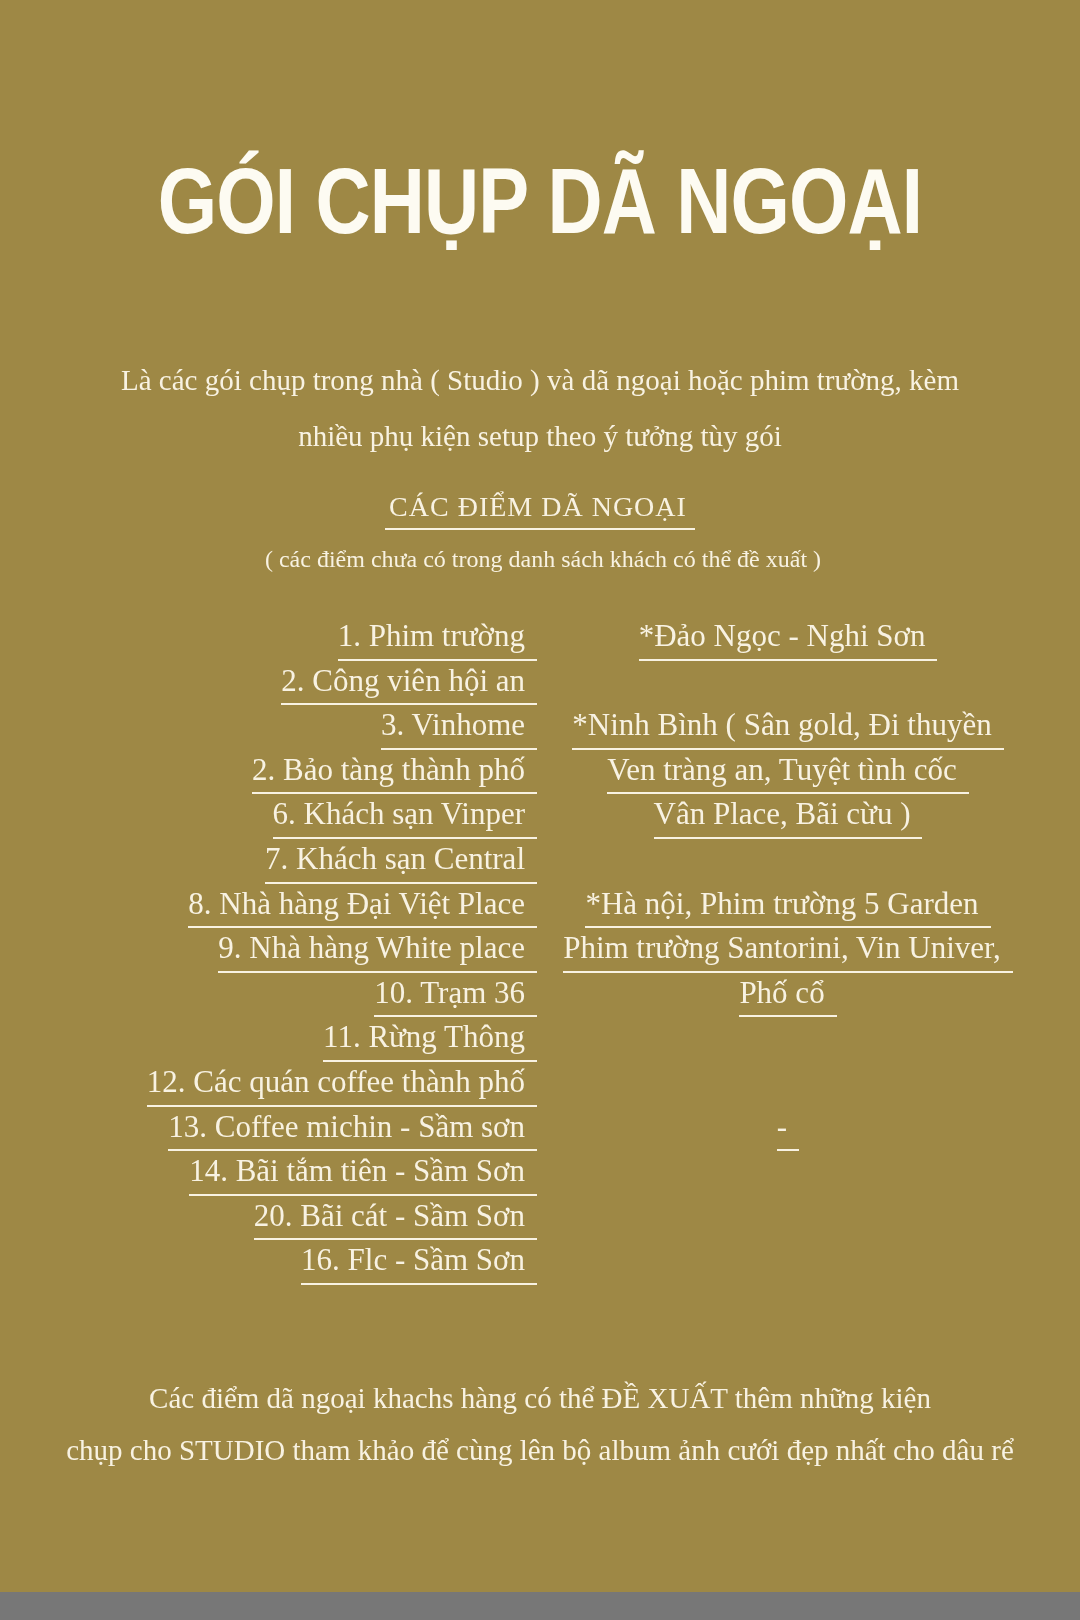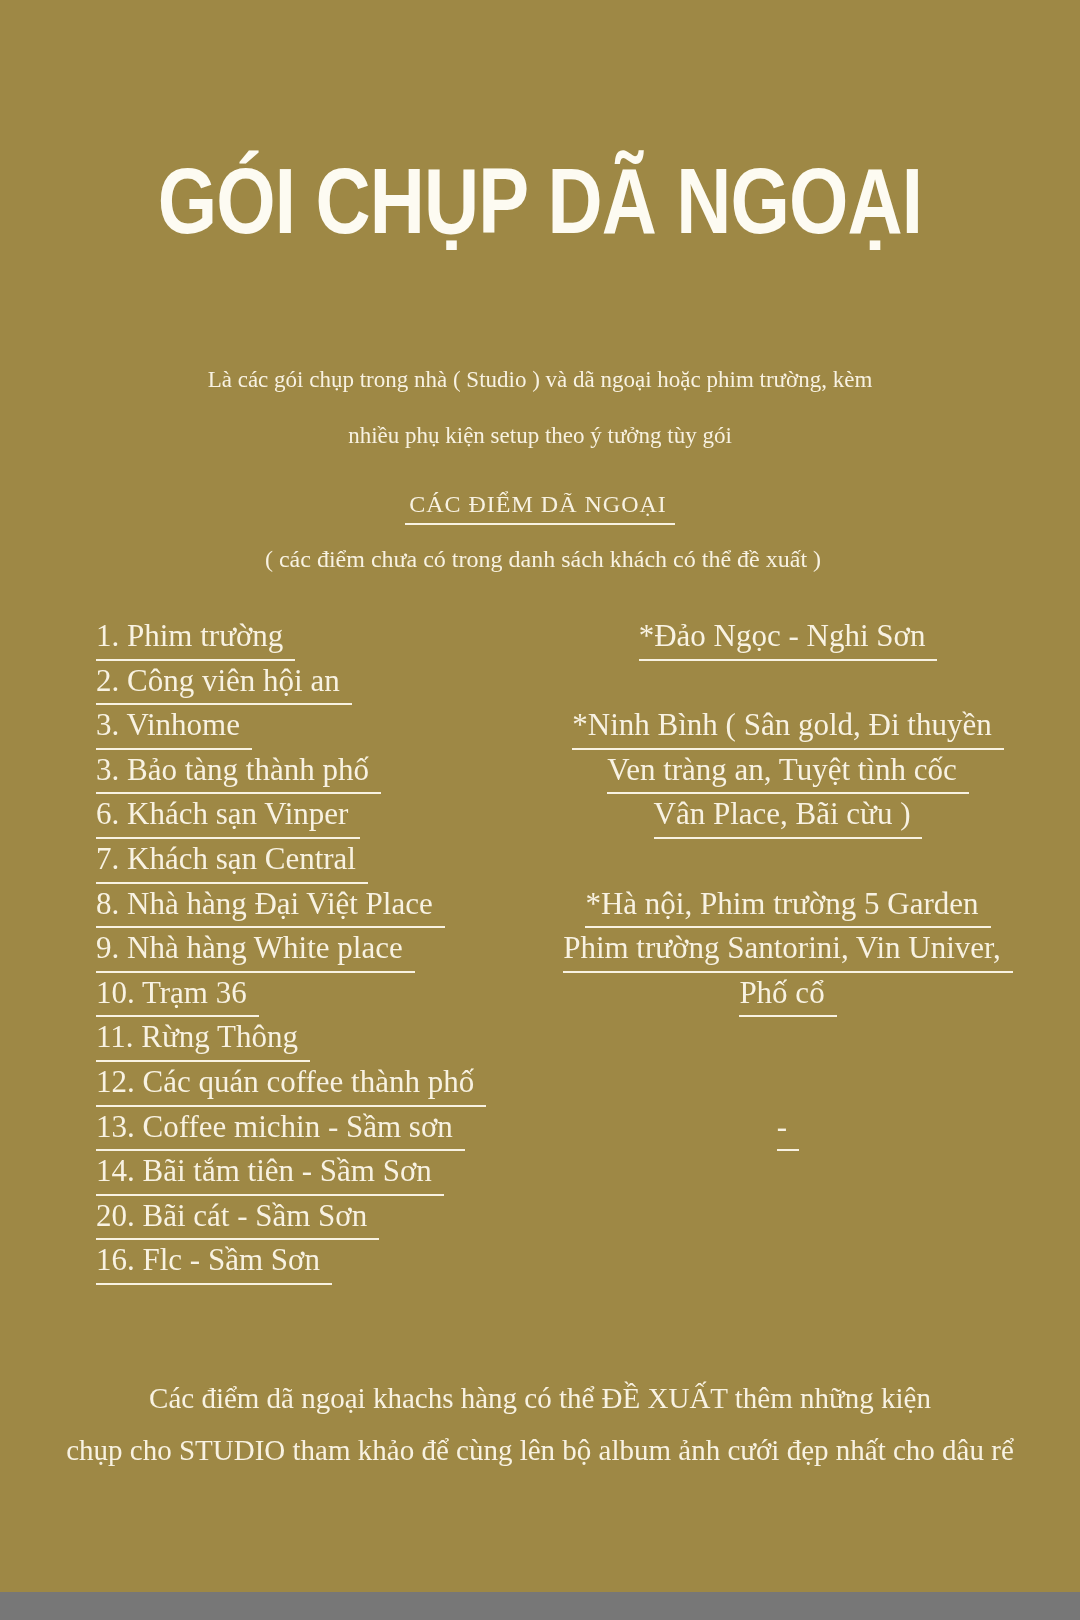--- a/index.html
+++ b/index.html
@@ -34,48 +34,48 @@
     transform:scaleX(0.82);
     transform-origin:50% 50%;
     white-space:nowrap;
   }
   .intro{
     position:absolute;
     top:352px;
     left:40px;
     right:40px;
     text-align:center;
-    font-size:23px;
+    font-size:29px;
     line-height:56px;
   }
   .section-heading{
     position:absolute;
     top:490px;
     left:0;
     width:100%;
     text-align:center;
-    font-size:24px;
+    font-size:28px;
     letter-spacing:1px;
   }
   .section-heading .ul{padding:0 8px 5px 4px;}
   .section-note{
     position:absolute;
     top:546px;
     left:0;
     width:100%;
     text-align:center;
     font-size:24px;
     padding-left:6px;
   }
   .col{
     position:absolute;
     top:618px;
     font-size:31px;
   }
-  .col-left{left:96px;width:433px;}
+  .col-left{left:104px;width:433px;text-align:right;}
   .col-right{left:533px;width:510px;text-align:center;}
   .line{
     height:44.6px;
     white-space:nowrap;
   }
   .ul{
     display:inline-block;
     border-bottom:2px solid currentColor;
     padding:0 12px 4px 0;
     line-height:1.18;
@@ -105,21 +105,21 @@
   <div class="section-heading">
     <span class="ul">CÁC ĐIỂM DÃ NGOẠI</span>
   </div>
 
   <div class="section-note">( các điểm chưa có trong danh sách khách có thể đề xuất )</div>
 
   <div class="col col-left">
       <div class="line"><span class="ul">1. Phim trường</span></div>
       <div class="line"><span class="ul">2. Công viên hội an</span></div>
       <div class="line"><span class="ul">3. Vinhome</span></div>
-      <div class="line"><span class="ul">3. Bảo tàng thành phố</span></div>
+      <div class="line"><span class="ul">2. Bảo tàng thành phố</span></div>
       <div class="line"><span class="ul">6. Khách sạn Vinper</span></div>
       <div class="line"><span class="ul">7. Khách sạn Central</span></div>
       <div class="line"><span class="ul">8. Nhà hàng Đại Việt Place</span></div>
       <div class="line"><span class="ul">9. Nhà hàng White place</span></div>
       <div class="line"><span class="ul">10. Trạm 36</span></div>
       <div class="line"><span class="ul">11. Rừng Thông</span></div>
       <div class="line"><span class="ul">12. Các quán coffee thành phố</span></div>
       <div class="line"><span class="ul">13. Coffee michin - Sầm sơn</span></div>
       <div class="line"><span class="ul">14. Bãi tắm tiên - Sầm Sơn</span></div>
       <div class="line"><span class="ul">20. Bãi cát - Sầm Sơn</span></div>

